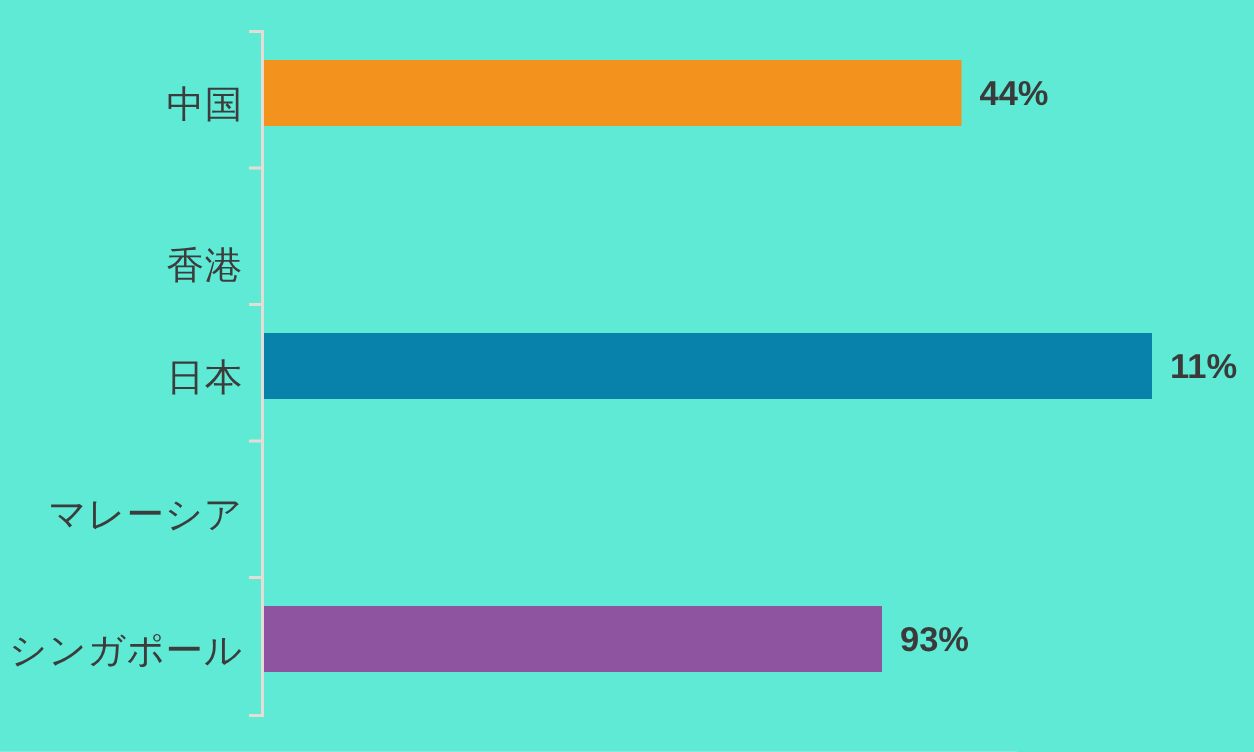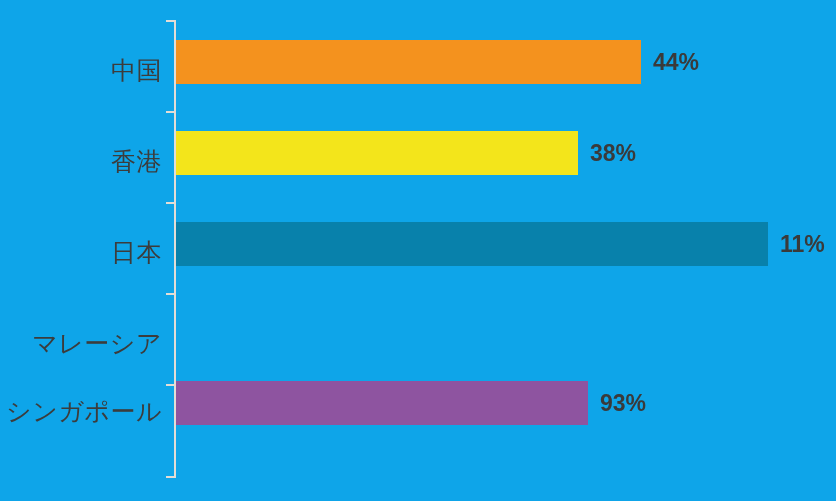--- a/index.html
+++ b/index.html
@@ -11,21 +11,21 @@
     height: 501px;
     background: #f4efea;
     font-family: "Liberation Sans", "DejaVu Sans", sans-serif;
     overflow: hidden;
   }
 
   #chart-root {
     position: relative;
     width: 836px;
     height: 501px;
-    background: #0ea5e9;
+    background: #5eead4;
   }
 
   
   .axis-line {
     position: absolute;
     left: 174px;
     top: 20px;
     width: 2px;
     height: 458px;
     background: #e3ddd6;
@@ -98,41 +98,37 @@
   <div class="axis-tick" style="top:476px;"></div>
 
   <div class="row" style="top:25px;">
     <div class="cat-label">中国</div>
     <div class="bar-wrap">
       <div class="bar" style="width:465px;background:#f4921e;"></div>
       <div class="bar-value">44%</div>
     </div>
   </div>
 
-  <div class="row" style="top:116px;">
+  <div class="row" style="top:132px;">
     <div class="cat-label">香港</div>
-    <div class="bar-wrap">
-      <div class="bar" style="width:402px;background:#f3e51b;"></div>
-      <div class="bar-value">38%</div>
-    </div>
   </div>
 
   <div class="row" style="top:207px;">
     <div class="cat-label">日本</div>
     <div class="bar-wrap">
       <div class="bar" style="width:592px;background:#0881ab;"></div>
       <div class="bar-value">11%</div>
     </div>
   </div>
 
   <div class="row" style="top:298px;">
     <div class="cat-label">マレーシア</div>
   </div>
 
-  <div class="row" style="top:366px;">
+  <div class="row" style="top:389px;">
     <div class="cat-label">シンガポール</div>
     <div class="bar-wrap">
       <div class="bar" style="width:412px;background:#8e54a0;"></div>
       <div class="bar-value">93%</div>
     </div>
   </div>
 
 </div>
 
 </body></html>

